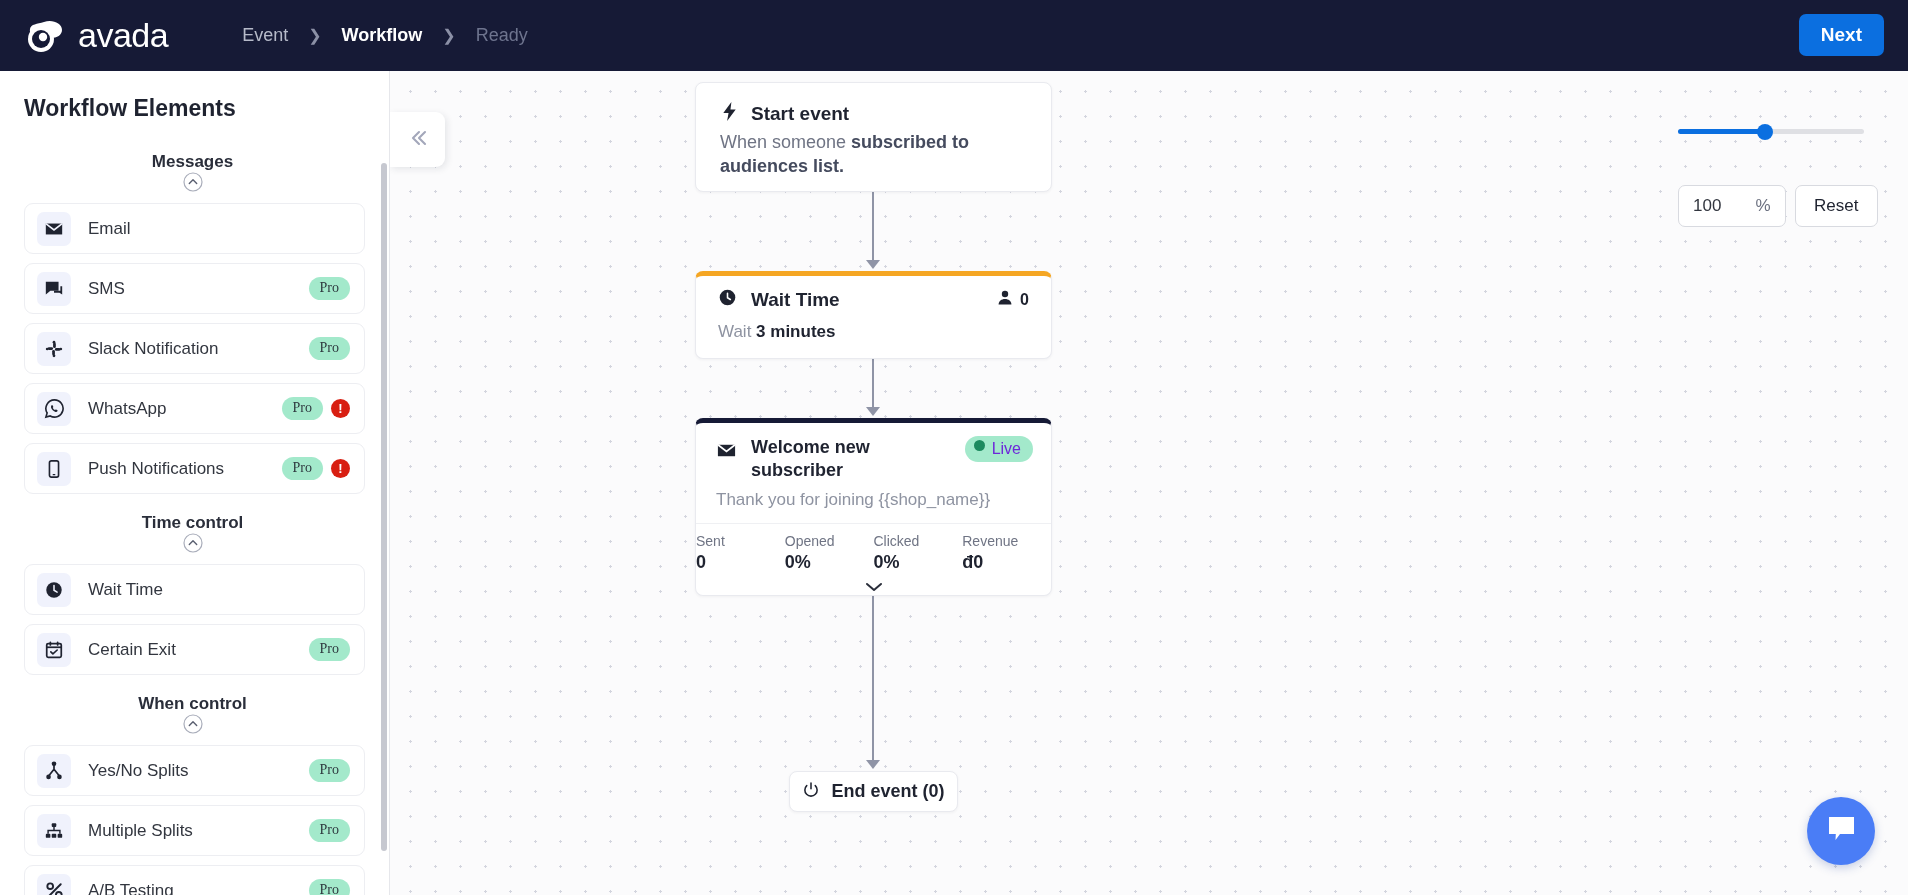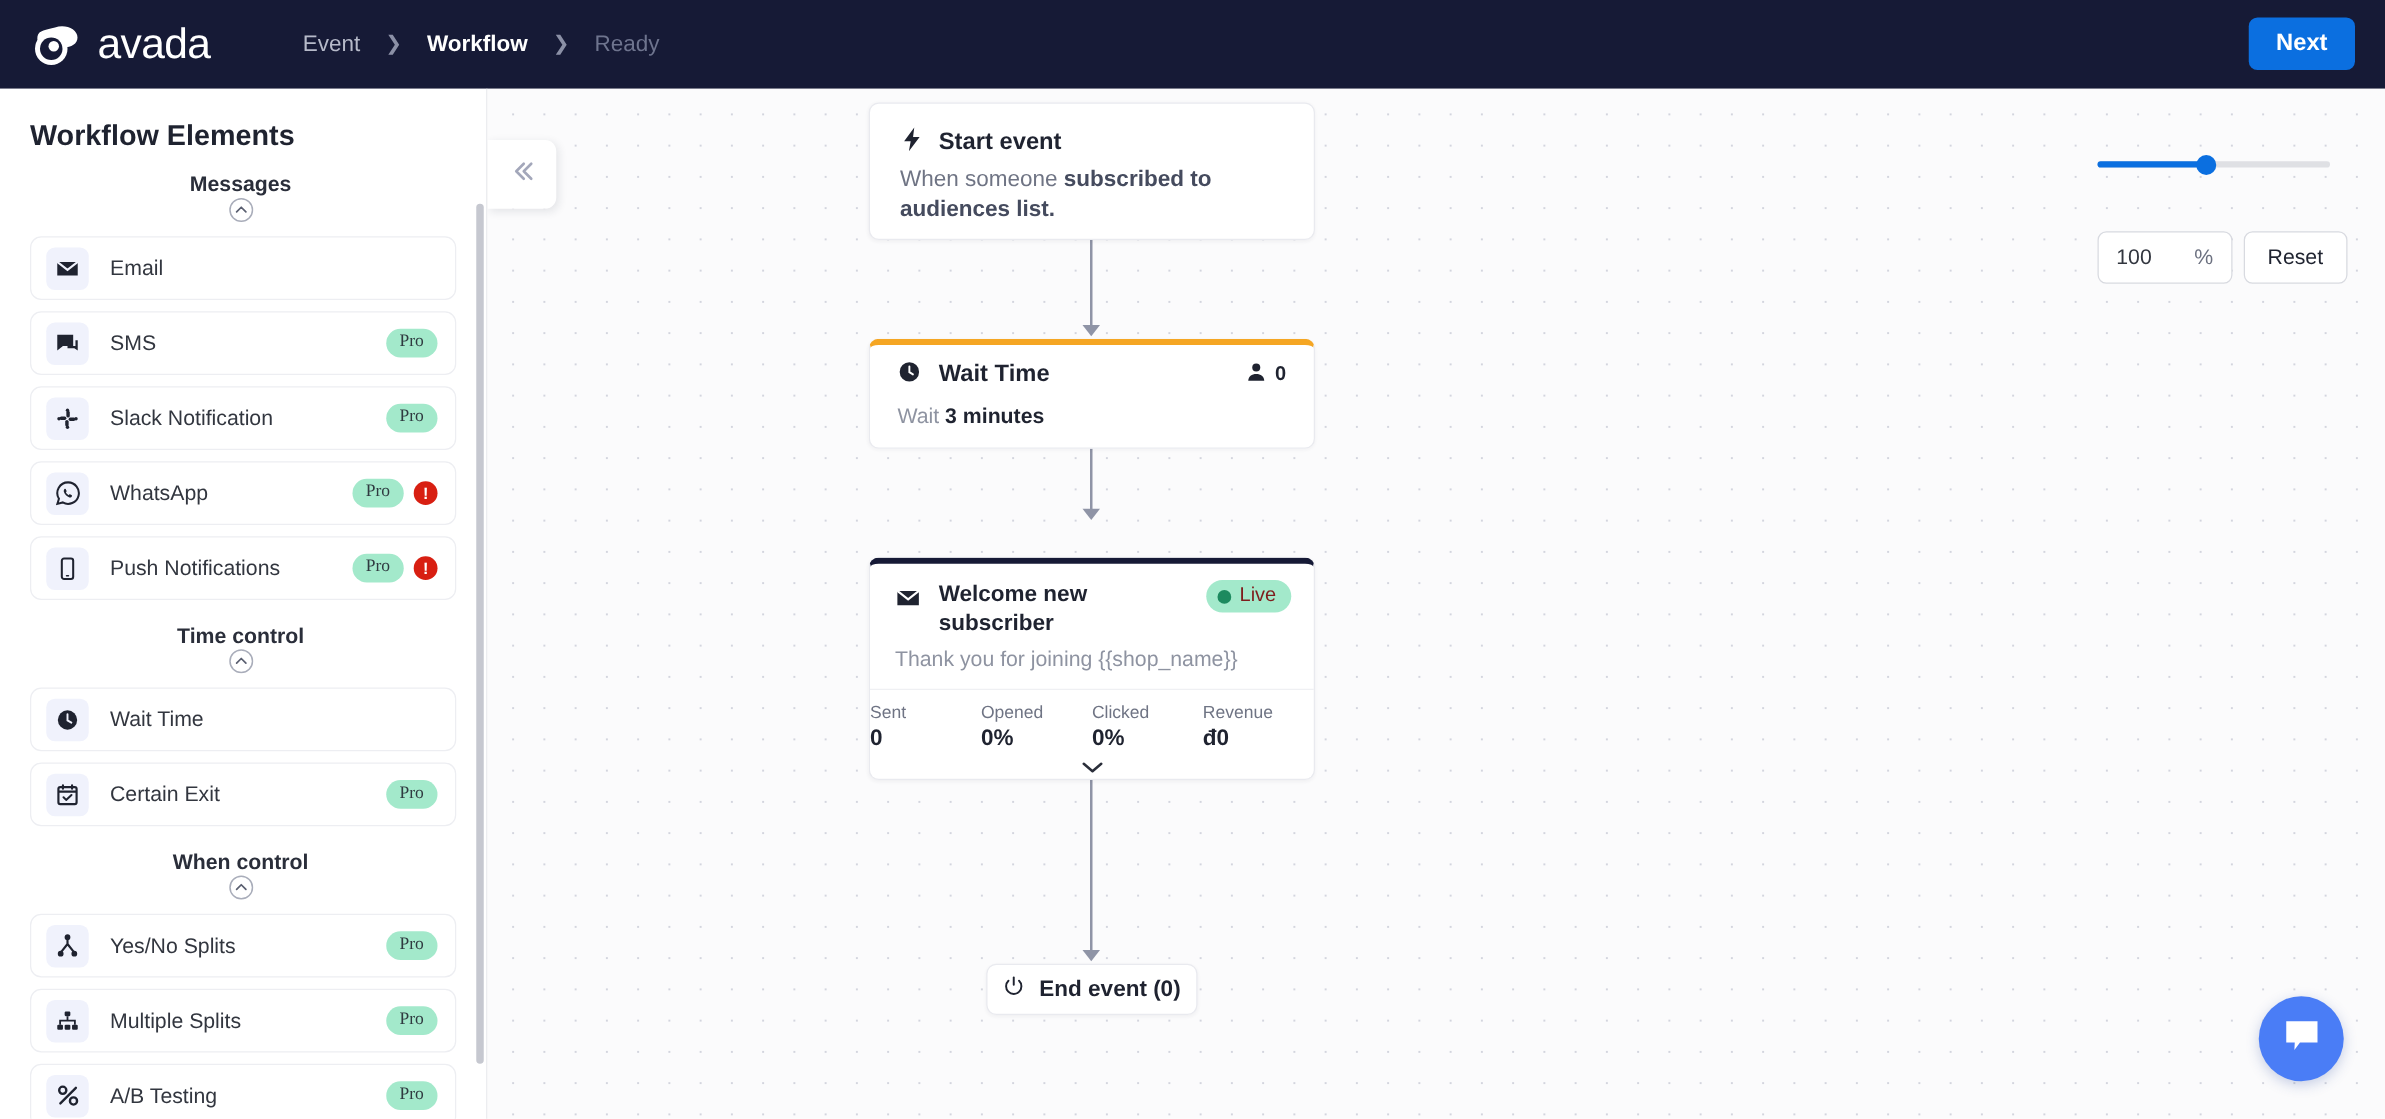--- a/index.html
+++ b/index.html
@@ -38,21 +38,21 @@
 
   
   .sidebar {
     position: absolute; top: 71px; left: 0;
     width: 390px; height: 824px;
     background: #ffffff;
     border-right: 1px solid #E6E7EB;
     overflow: hidden;
   }
   .sidebar-inner { padding: 24px 24px 0 24px; position: relative; }
-  .sidebar-title { font-size: 23px; font-weight: bold; color: #1F2330; margin-bottom: 16px; }
+  .sidebar-title { font-size: 23px; font-weight: bold; color: #1F2330; margin-bottom: 30px; }
 
   .group-head {
     display:flex; align-items:center; justify-content: flex-end;
     margin-bottom: 11px; padding-right: 4px; flex-direction: column;
   }
   .group-title { font-size: 17px; font-weight: bold; color: #2A2E3A; }
   .collapse-ic { width: 20px; height: 20px; display:block; }
 
   .el-row {
     display: flex; align-items: center;
@@ -162,30 +162,30 @@
     border-top: 5px solid #F5A623; padding: 12px 22px 0 22px;
   }
   .wait-head { display:flex; align-items:center; justify-content: space-between; }
   .wait-left { display:flex; align-items:center; gap: 14px; }
   .people { display:flex; align-items:center; gap: 7px; font-size: 16px; font-weight: bold; color:#1F2330; }
   .wait-sub { font-size: 17px; color: #8E93A1; margin-top: 11px; }
   .wait-sub b { color: #1F2330; }
 
   #node-email {
     left: 305px; top: 347px; width: 357px; height: 178px;
-    border-top: 5px solid #161A36; padding: 0; margin-top: 28px;
+    border-top: 5px solid #161A36; padding: 0;
   }
   .email-head { padding: 13px 18px 0 20px; display:flex; align-items:flex-start; justify-content: space-between; }
   .email-head-left { display:flex; align-items:flex-start; gap: 14px; }
   .email-title { font-size: 18px; font-weight: bold; color:#1F2330; line-height: 1.3; max-width: 160px; }
   .live-badge {
     background:#A3E9CB; border-radius: 14px;
     padding: 4px 12px 4px 9px;
-    display:flex; align-items:center; gap:7px;
-    font-size: 16px; color:#7f1d1d;
+    display:flex; gap:7px;
+    font-size: 16px; color:#6d28d9;
   }
   .live-dot { width: 11px; height: 11px; border-radius:50%; background:#1D8A5F; }
   .email-sub { font-size: 17px; color:#8E93A1; padding: 7px 20px 0 20px; }
   .metrics {
     display:flex; border-top: 1px solid #EFF0F3;
     margin-top: 13px; padding: 9px 0 0 0;
   }
   .metric { flex:1; }
   .metric-label { font-size: 14px; color:#6F7484; }
   .metric-value { font-size: 18px; font-weight: bold; color:#1F2330; margin-top: 3px; }

